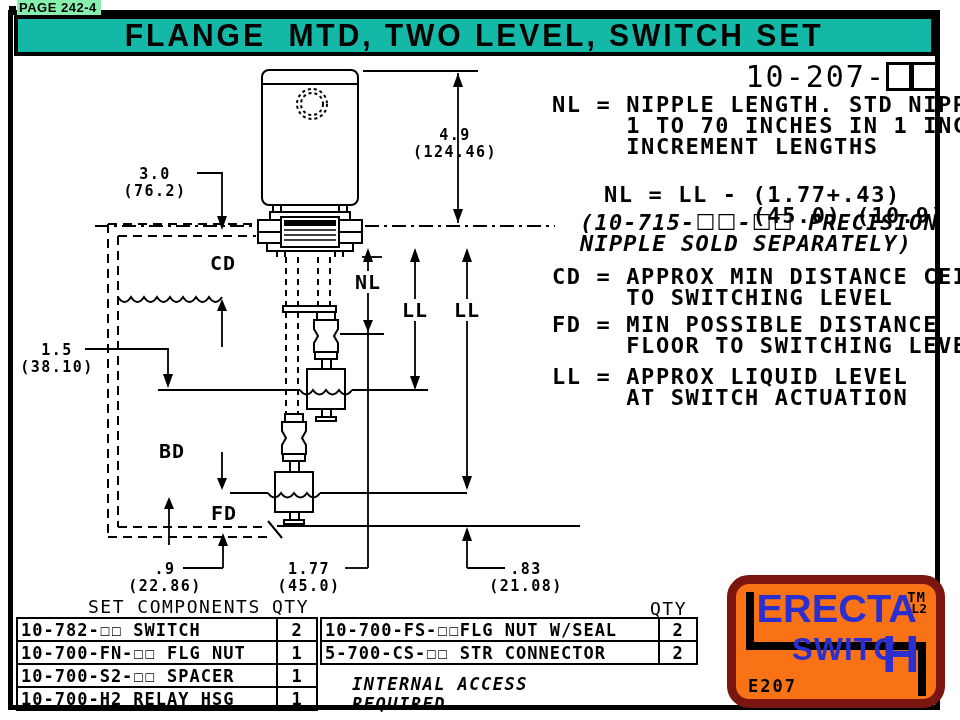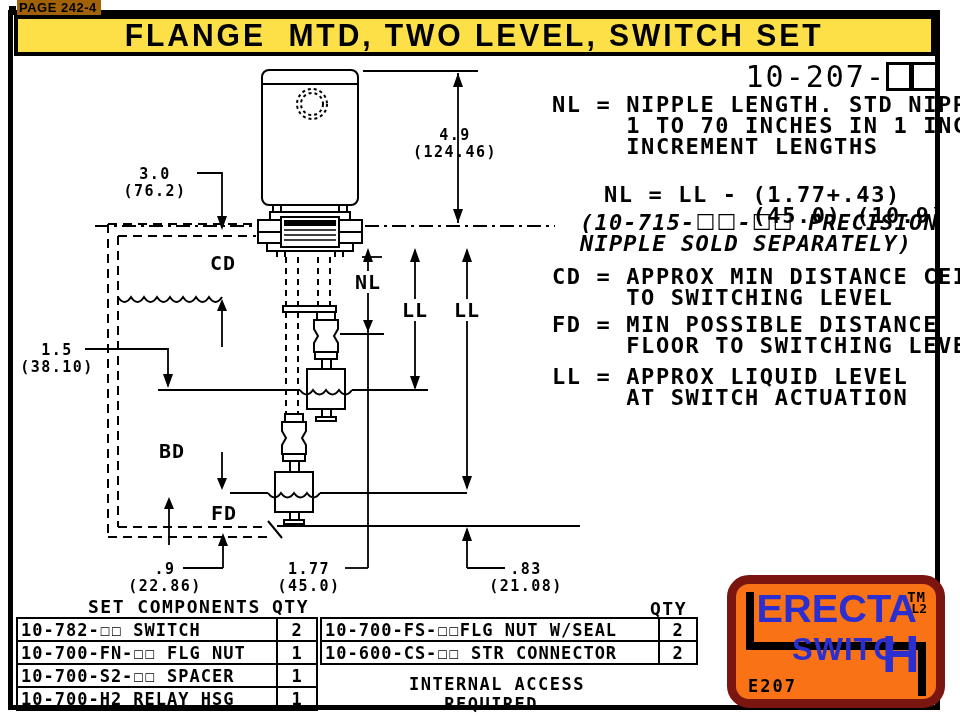--- a/index.html
+++ b/index.html
@@ -2,43 +2,43 @@
 <html><head>
 <meta charset="utf-8">
 <style>
   html,body{margin:0;padding:0;background:#e8e8e8;}
   #sheet{position:relative;width:960px;height:720px;background:#ffffff;overflow:hidden;
          font-family:"DejaVu Sans Mono","DejaVu Sans",monospace;color:#000;}
   
   .frame{position:absolute;left:8px;top:10px;width:932px;height:700px;border:5px solid #000;box-sizing:border-box;pointer-events:none;}
   
   .title-box{position:absolute;left:14px;top:15px;width:921px;height:41px;border:4px solid #000;box-sizing:border-box;
-             display:flex;align-items:center;justify-content:center;background:#fde047;}
+             display:flex;align-items:center;justify-content:center;background:#14b8a6;}
   .title-text{font-family:"Liberation Sans","DejaVu Sans",sans-serif;font-weight:bold;font-size:31px;letter-spacing:3px;
               white-space:pre;transform:scaleX(.97);}
   
-  .page-label{position:absolute;left:17px;top:0px;background:#a16207;padding:0 4px 0 2px;
+  .page-label{position:absolute;left:17px;top:0px;background:#86efac;padding:0 4px 0 2px;
               font-family:"Liberation Sans","DejaVu Sans",sans-serif;font-weight:600;font-size:13px;letter-spacing:.5px;}
   .page-bullet{position:absolute;left:9px;top:6px;width:7px;height:7px;background:#000;}
   
   .pn{position:absolute;right:22px;top:59px;display:flex;align-items:center;}
   .pn-text{font-size:30px;letter-spacing:2px;font-weight:500;}
   .pn-box{width:26px;height:29px;border:3px solid #000;box-sizing:border-box;background:#fff;}
   .pn-box + .pn-box{border-left:2px solid #000;}
   
   .note{position:absolute;left:552px;white-space:pre;font-weight:bold;font-size:22px;line-height:21px;letter-spacing:1.6px;}
   .note.it{font-style:italic;letter-spacing:1.2px;}
   
-  .tbl-header{position:absolute;font-weight:bold;font-size:18px;letter-spacing:1.5px;}
+  .tbl-header{position:absolute;font-weight:normal;font-size:18px;letter-spacing:1.5px;}
   table.parts{position:absolute;border-collapse:collapse;table-layout:fixed;padding-left:37px;}
   table.parts td{border:2px solid #000;font-weight:bold;font-size:17px;letter-spacing:1px;
                  padding:0 3px;height:21px;white-space:nowrap;overflow:hidden;}
   td.qty{text-align:center;}
-  .footer-note{position:absolute;left:352px;top:674px;width:290px;text-align:center;
-               font-weight:bold;font-size:17px;letter-spacing:1.5px;}
+  .footer-note{position:absolute;left:352px;top:674px;width:290px;
+               font-weight:bold;font-style:italic;font-size:17px;letter-spacing:1.5px;}
   
   .rohs{position:absolute;left:752px;top:551px;font-weight:bold;font-size:17px;letter-spacing:1.5px;margin-top:31px;}
   .logo{position:absolute;left:727px;top:575px;width:218px;height:133px;box-sizing:border-box;
         border:9px solid #7a150f;border-radius:22px;background:#f97316;overflow:hidden;}
   .logo svg{position:absolute;left:0;top:0;}
   .logo .erecta{position:absolute;left:22px;top:3px;font-family:"Liberation Sans","DejaVu Sans",sans-serif;
         font-weight:bold;font-size:39px;letter-spacing:0px;color:#2b2fd0;transform:scaleX(1.02);}
   .logo .switc{position:absolute;left:56px;top:48px;font-family:"Liberation Sans","DejaVu Sans",sans-serif;
         font-weight:bold;font-size:31px;letter-spacing:1px;color:#2b2fd0;}
   .logo .bigH{position:absolute;left:146px;top:40px;font-family:"Liberation Sans","DejaVu Sans",sans-serif;
@@ -247,21 +247,21 @@
   </tbody>
     </table>
 
   <table class="parts" style="left:320px;top:617px;width:378px;">
     <tbody>
         <tr>
       <td style="width:330px;">10-700-FS-☐☐FLG NUT W/SEAL</td>
       <td class="qty">2</td>
         </tr>
     <tr>
-      <td>10-600-CS-☐☐ STR CONNECTOR</td>
+      <td>5-700-CS-☐☐ STR CONNECTOR</td>
       <td class="qty">2</td>
         </tr>
   </tbody>
     </table>
 
   <div class="footer-note">INTERNAL ACCESS REQUIRED.</div>
 
   <div class="rohs">RoHS COMPLIANT</div>
   <div class="logo">
     <svg width="200" height="115" viewBox="0 0 200 115">

